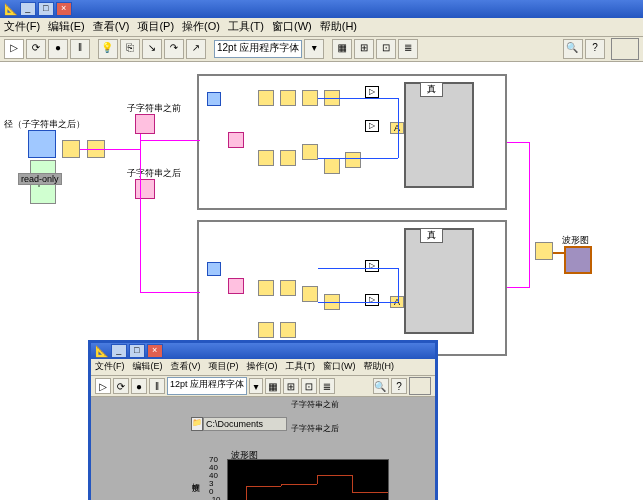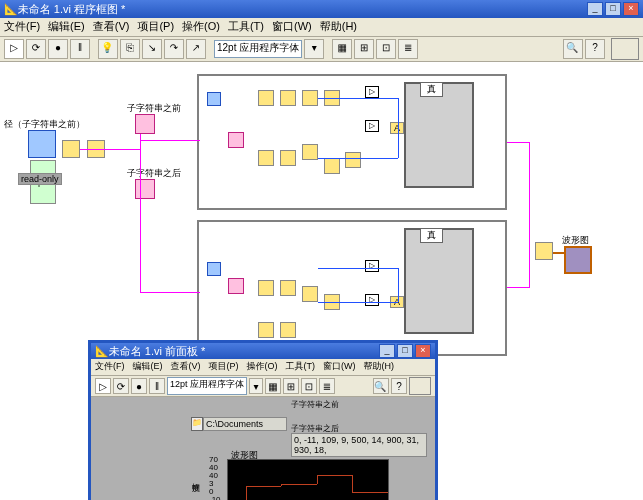--- a/index.html
+++ b/index.html
@@ -33,21 +33,20 @@
   .graph{position:absolute;background:#000;border:1px solid #555;}
   .graph .line{position:absolute;background:#c04020;height:1px;}
   .graph .line.v{width:1px;}
   .sep{width:4px;}
 </style>
 </head>
 <body>
 
 <div class="titlebar">
   <span>📐</span>
-  <span class="t">未命名 1.vi 程序框图 *</span>
   <div class="wbtn">_</div>
   <div class="wbtn">□</div>
   <div class="wbtn close">×</div>
 </div>
 <div class="menubar">
   <span>文件(F)</span>
   <span>编辑(E)</span>
   <span>查看(V)</span>
   <span>项目(P)</span>
   <span>操作(O)</span>
@@ -75,21 +74,21 @@
   <div class="tbtn">⊡</div>
   <div class="tbtn">≣</div>
   <div style="flex:1"></div>
   <div class="tbtn">🔍</div>
   <div class="tbtn">?</div>
   <div style="width:26px;height:20px;border:1px solid #888;margin-left:4px"></div>
 </div>
 
 <div class="canvas">
 
-  <div class="lbl" style="left:4px;top:56px">径（子字符串之前）</div>
+  <div class="lbl" style="left:4px;top:56px">径（子字符串之后）</div>
   <div class="node blue" style="left:28px;top:68px;width:28px;height:28px"></div>
   <div class="lbl" style="left:30px;top:98px;border:1px solid #888;background:#d0ffd0;padding:16px 2px">open</div>
   <div class="lbl" style="left:18px;top:111px;border:1px solid #888;background:#a3a3a3;padding:0 2px">read-only</div>
   <div class="node" style="left:62px;top:78px;width:18px;height:18px"></div>
   <div class="node" style="left:87px;top:78px;width:18px;height:18px"></div>
   <div class="lbl" style="left:127px;top:40px">子字符串之前</div>
   <div class="node pink" style="left:135px;top:52px;width:20px;height:20px"></div>
   <div class="lbl" style="left:127px;top:105px">子字符串之后</div>
   <div class="node pink" style="left:135px;top:117px;width:20px;height:20px"></div>
 
@@ -148,21 +147,20 @@
   <div class="wire b v" style="left:398px;top:206px;height:34px"></div>
   <div class="wire" style="left:507px;top:80px;width:22px"></div>
   <div class="wire v" style="left:529px;top:80px;height:110px"></div>
   <div class="wire" style="left:507px;top:225px;width:22px"></div>
   <div class="wire v" style="left:529px;top:190px;height:36px"></div>
   <div class="wire" style="left:553px;top:190px;width:12px;background:#c06000;height:2px"></div>
 
   <div class="subwin" style="left:88px;top:278px;width:350px;height:164px">
     <div class="titlebar" style="height:16px">
       <span>📐</span>
-      <span class="t">未命名 1.vi 前面板 *</span>
       <div class="wbtn">_</div>
       <div class="wbtn">□</div>
       <div class="wbtn close">×</div>
     </div>
     <div class="menubar" style="height:14px;font-size:9px">
       <span>文件(F)</span>
       <span>编辑(E)</span>
       <span>查看(V)</span>
       <span>项目(P)</span>
       <span>操作(O)</span>
@@ -183,21 +181,20 @@
       <div class="tbtn" style="width:14px;height:14px">≣</div>
       <div style="flex:1"></div>
       <div class="tbtn" style="width:14px;height:14px">🔍</div>
       <div class="tbtn" style="width:14px;height:14px">?</div>
       <div style="width:20px;height:16px;border:1px solid #888"></div>
     </div>
     <div class="fp-canvas">
 
       <div class="lbl" style="left:200px;top:2px;font-size:8px">子字符串之前</div>
       <div class="lbl" style="left:200px;top:26px;font-size:8px">子字符串之后</div>
-      <div class="strctl" style="left:200px;top:36px;width:130px">0, -11, 109, 9, 500, 14, 900, 31, 930, 18,</div>
       <div class="strctl" style="left:112px;top:20px;width:78px">C:\Documents</div>
       <div style="position:absolute;left:100px;top:20px;width:10px;height:12px;border:1px solid #666;background:#eee;font-size:8px;text-align:center">📁</div>
 
       <div class="lbl" style="left:140px;top:52px;font-size:9px">波形图</div>
       <div class="graph" style="left:136px;top:62px;width:160px;height:48px">
       <div class="line v" style="left: 17.7778px; top: 25.6px; height: 16px;"></div>
           <div class="line" style="left: 17.7778px; top: 25.6px; width: 17.7778px;"></div>
           <div class="line v" style="left: 35.5556px; top: 25.6px; height: 0px;"></div>
           <div class="line" style="left: 35.5556px; top: 25.6px; width: 17.7778px;"></div>
           <div class="line v" style="left: 53.3333px; top: 24px; height: 1.6px;"></div>

